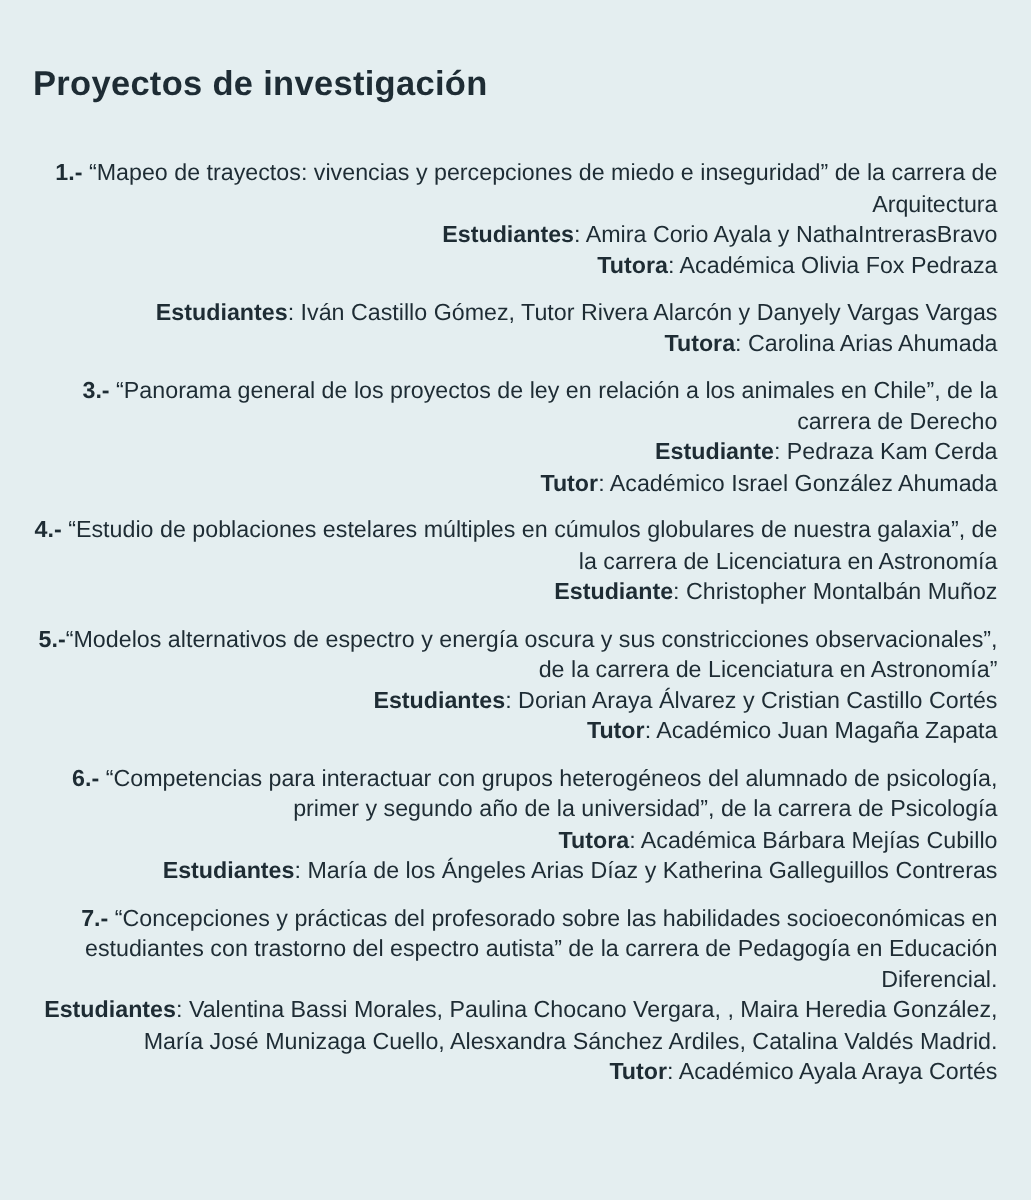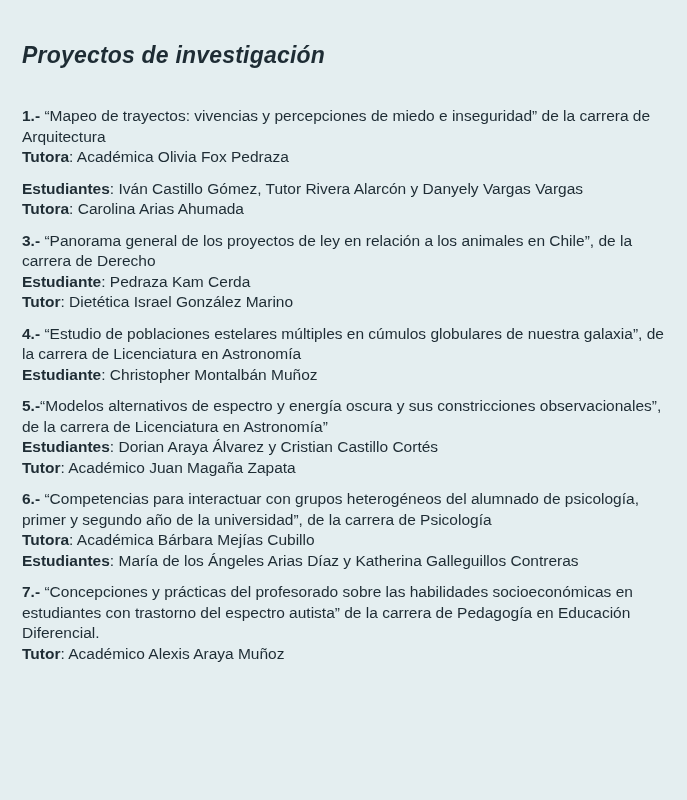--- a/index.html
+++ b/index.html
@@ -16,24 +16,24 @@
     width: 687px;
     height: 800px;
     padding: 30px 22px 0 22px;
     font-family: "Liberation Sans", sans-serif;
   }
   h1.page-title {
     font-size: 23px;
     font-weight: 700;
     letter-spacing: 0.2px;
     margin: 12px 0 37px 0;
-    font-style: italic;
   }
   .projects {
     max-width: 645px;
+    text-align: right;
   }
   .project {
     margin: 0 0 11px 0;
   }
   .project p {
     margin: 0;
     font-size: 15.5px;
     line-height: 20.5px;
   }
   .project b {
@@ -41,32 +41,33 @@
   }
 </style>
 </head>
 <body style="background: rgb(228, 238, 240);">
 
 <div class="page" style="background: rgb(228, 238, 240); color: rgb(30, 44, 52);">
   <h1 class="page-title">Proyectos de investigación</h1>
   <main class="projects">
   <section class="project">
     <p class="ptitle"><b class="num">1.-</b><span class="sep"> </span><span class="ttl">“Mapeo de trayectos: vivencias y percepciones de miedo e inseguridad” de la carrera de Arquitectura</span></p>
+  <p class="person"><b>Estudiantes</b>: <span>Amira Corio Ayala y NathaIntrerasBravo</span></p>
         <p class="person"><b>Tutora</b>: <span>Académica Olivia Fox Pedraza</span></p>
       </section>
 
   <section class="project">
   <p class="person"><b>Estudiantes</b>: <span>Iván Castillo Gómez, Tutor Rivera Alarcón y Danyely Vargas Vargas</span></p>
         <p class="person"><b>Tutora</b>: <span>Carolina Arias Ahumada</span></p>
       </section>
 
   <section class="project">
     <p class="ptitle"><b class="num">3.-</b><span class="sep"> </span><span class="ttl">“Panorama general de los proyectos de ley en relación a los animales en Chile”, de la carrera de Derecho</span></p>
   <p class="person"><b>Estudiante</b>: <span>Pedraza Kam Cerda</span></p>
-        <p class="person"><b>Tutor</b>: <span>Dietética Israel González Marino</span></p>
+        <p class="person"><b>Tutor</b>: <span>Académico Israel González Ahumada</span></p>
       </section>
 
   <section class="project">
     <p class="ptitle"><b class="num">4.-</b><span class="sep"> </span><span class="ttl">“Estudio de poblaciones estelares múltiples en cúmulos globulares de nuestra galaxia”, de la carrera de Licenciatura en Astronomía</span></p>
   <p class="person"><b>Estudiante</b>: <span>Christopher Montalbán Muñoz</span></p>
       </section>
 
   <section class="project">
     <p class="ptitle"><b class="num">5.-</b><span class="sep"></span><span class="ttl">“Modelos alternativos de espectro y energía oscura y sus constricciones observacionales”, de la carrera de Licenciatura en Astronomía”</span></p>
   <p class="person"><b>Estudiantes</b>: <span>Dorian Araya Álvarez y Cristian Castillo Cortés</span></p>
@@ -74,16 +75,17 @@
       </section>
 
   <section class="project">
     <p class="ptitle"><b class="num">6.-</b><span class="sep"> </span><span class="ttl">“Competencias para interactuar con grupos heterogéneos del alumnado de psicología, primer y segundo año de la universidad”, de la carrera de Psicología</span></p>
   <p class="person"><b>Tutora</b>: <span>Académica Bárbara Mejías Cubillo</span></p>
         <p class="person"><b>Estudiantes</b>: <span>María de los Ángeles Arias Díaz y Katherina Galleguillos Contreras</span></p>
       </section>
 
   <section class="project">
     <p class="ptitle"><b class="num">7.-</b><span class="sep"> </span><span class="ttl">“Concepciones y prácticas del profesorado sobre las habilidades socioeconómicas en estudiantes con trastorno del espectro autista” de la carrera de Pedagogía en Educación Diferencial.</span></p>
-        <p class="person"><b>Tutor</b>: <span>Académico Alexis Araya Muñoz</span></p>
+  <p class="person"><b>Estudiantes</b>: <span>Valentina Bassi Morales, Paulina Chocano Vergara, , Maira Heredia González, María José Munizaga Cuello, Alesxandra Sánchez Ardiles, Catalina Valdés Madrid.</span></p>
+        <p class="person"><b>Tutor</b>: <span>Académico Ayala Araya Cortés</span></p>
       </section>
 </main>
 </div>
 
 </body></html>

